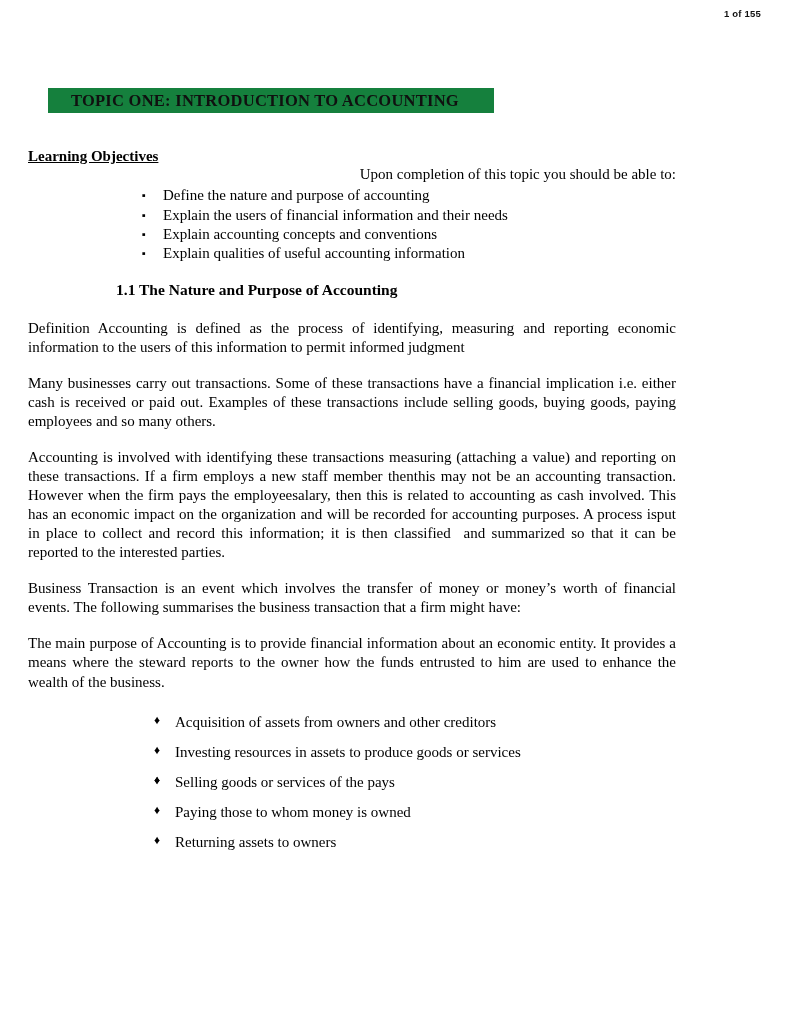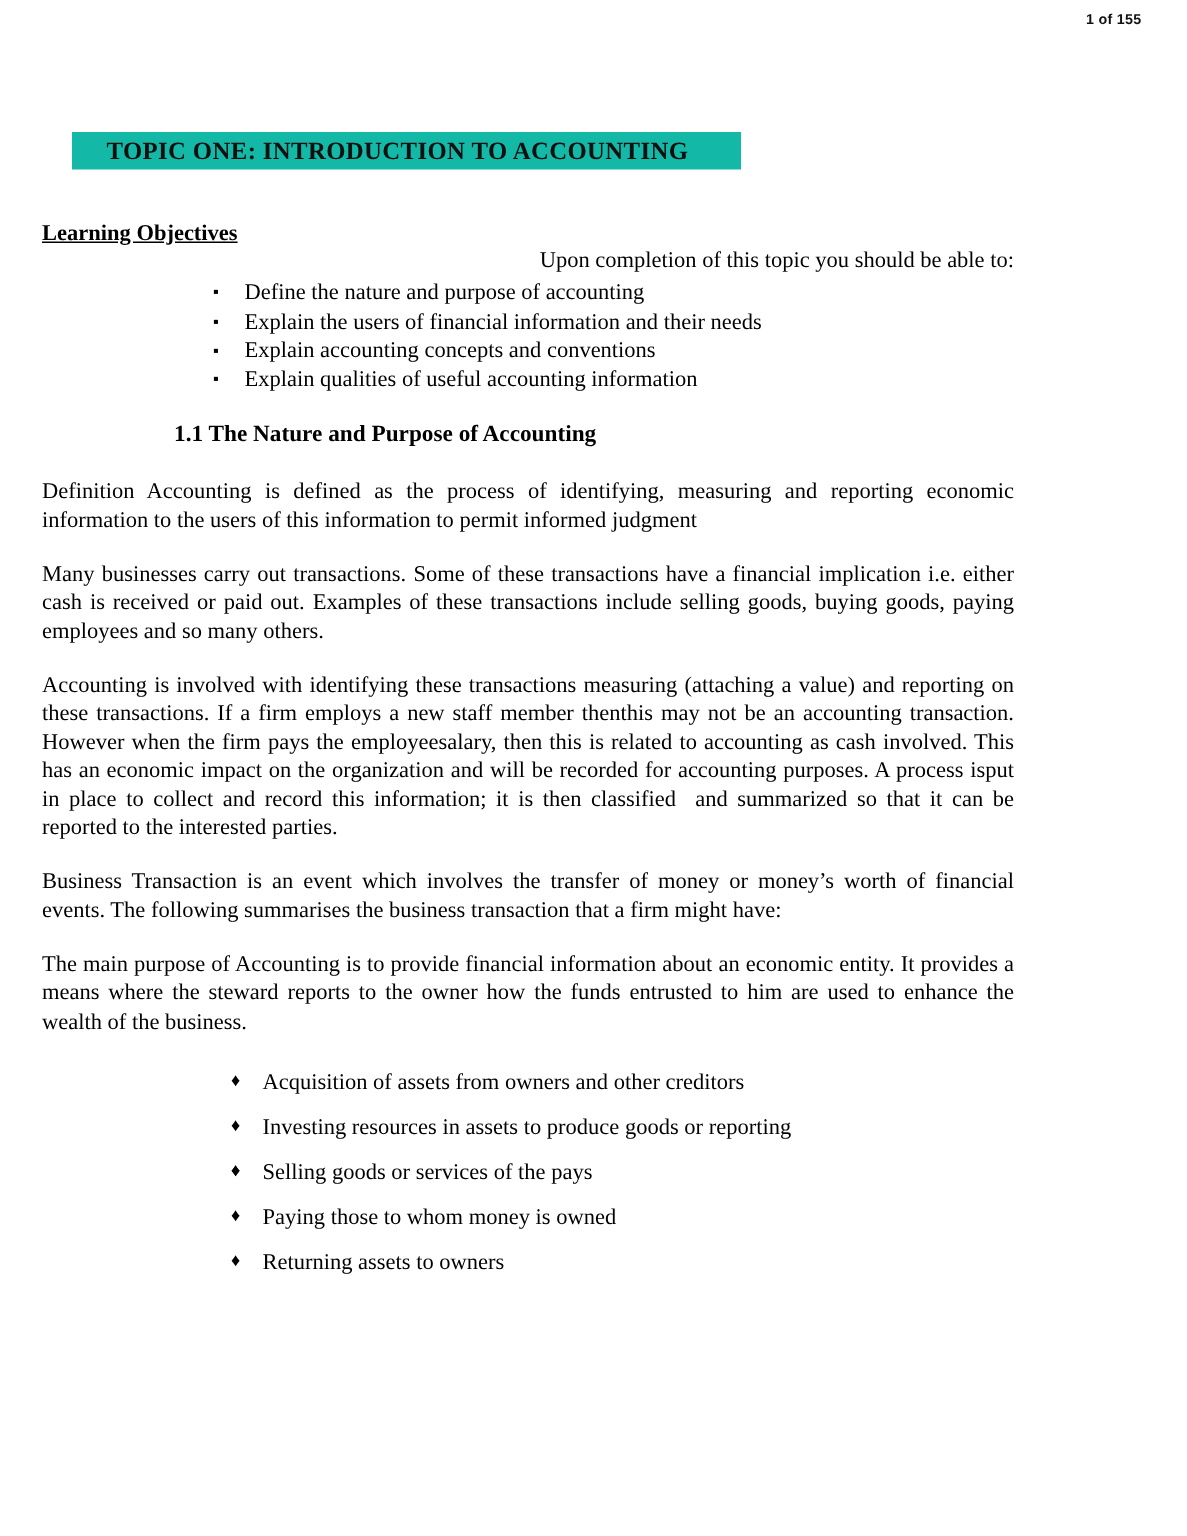--- a/index.html
+++ b/index.html
@@ -33,21 +33,21 @@
     color: #111111;
   }
 
   
   .topic-banner {
     position: absolute;
     left: 48px;
     top: 88px;
     width: 446px;
     height: 25px;
-    background: #14b8a6;
+    background: #15803d;
     display: flex;
     align-items: center;
   }
   .topic-banner-text {
     padding-left: 23px;
     font-size: 16.5px;
     font-weight: bold;
     letter-spacing: 0.25px;
     white-space: nowrap;
     color: #101010;
@@ -181,21 +181,21 @@
 
     <p class="body-par">The main purpose of Accounting is to provide financial information about an economic entity. It provides a means where the steward reports to the owner how the funds entrusted to him are used to enhance the wealth of the business.</p>
 
     <ul class="transaction-list">
       <li>
         <span class="bullet">♦</span>
         <span>Acquisition of assets from owners and other creditors</span>
       </li>
       <li>
         <span class="bullet">♦</span>
-        <span>Investing resources in assets to produce goods or reporting</span>
+        <span>Investing resources in assets to produce goods or services</span>
       </li>
       <li>
         <span class="bullet">♦</span>
       </li>
       <li>
         <span class="bullet">♦</span>
         <span>Selling goods or services of the pays</span>
       </li>
       <li>
         <span class="bullet">♦</span>

